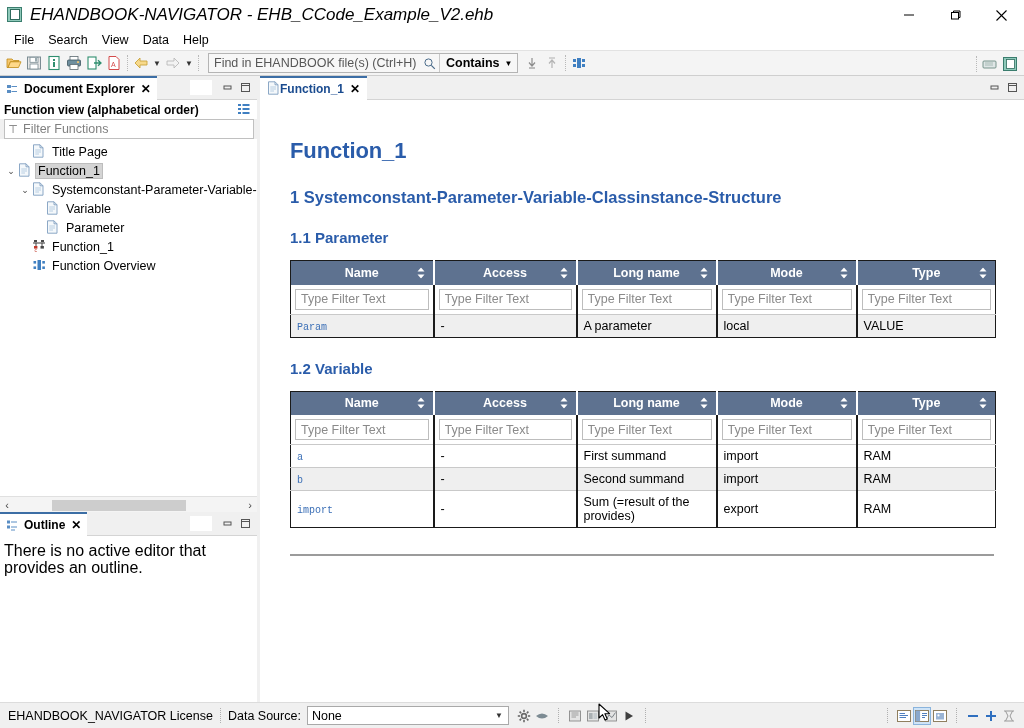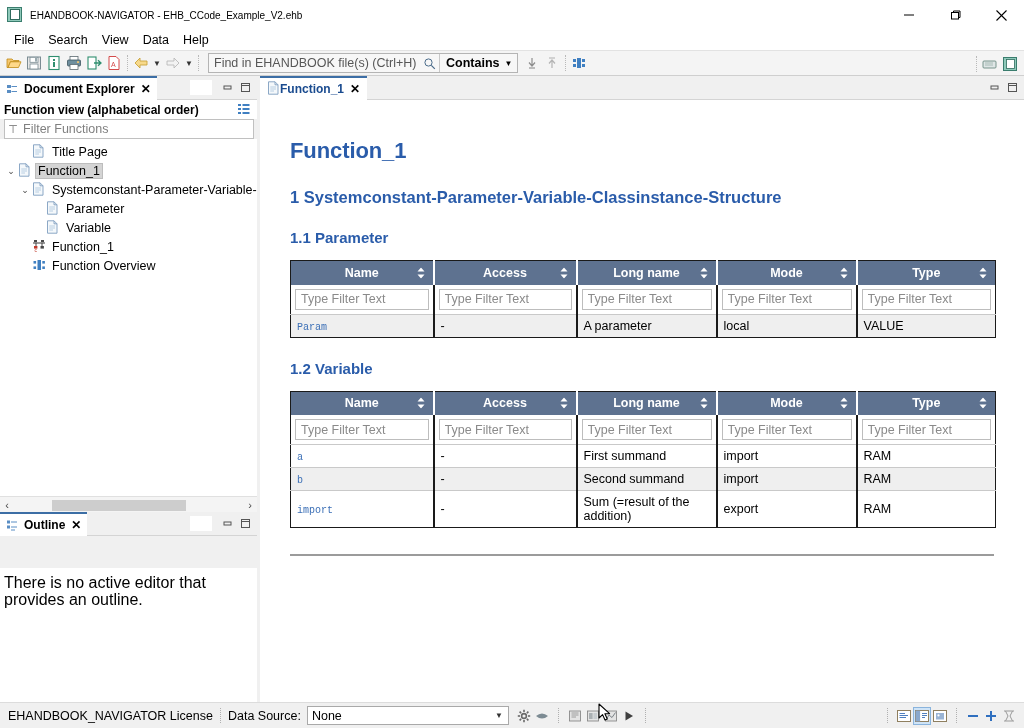--- a/index.html
+++ b/index.html
@@ -37,23 +37,24 @@
   }
   .title-icon .bk {
     position:absolute; left:0; top:0; width:15px; height:15px;
     border:1px solid #3a7d6e; background:#8fc9ba;
   }
   .title-icon .bk2 {
     position:absolute; left:3px; top:2px; width:10px; height:11px;
     border:1px solid #2f6b5d; background:#ffffff;
   }
   .title-text {
-    font-size: 10px;
+    font-size: 17px;
     color: #000;
     white-space: nowrap;
+    font-style: italic;
   }
   .win-btns {
     position: absolute; right: 0; top: 0;
     height: 30px; display: flex;
   }
   .win-btn {
     width: 46px; height: 30px;
     display: flex; align-items: center; justify-content: center;
   }
   .win-btn svg { display:block; }
@@ -241,21 +242,20 @@
   }
   .hs-btn { width:14px; height:14px; display:flex; align-items:center; justify-content:center; font-size:11px; color:#4a4a4a;}
   .hs-track { flex:1 1 auto; height:14px; position:relative; background:#f4f4f4;}
   .hs-thumb { position:absolute; left:38px; top:2px; width:134px; height:11px; background:#cdcdcd;}
 
   .outline-pane {
     height: 190px;
     display:flex; flex-direction:column;
     flex: 0 0 auto;
     background: #f0f0f0;
-    gap: 32px;
   }
   .outline-body {
     flex: 1 1 auto;
     background: #ffffff;
     padding: 6px 4px;
     font-size: 16px;
     line-height: 17px;
   }
 
   .vsplit {
@@ -651,32 +651,32 @@
         </div>
 
         <div class="tree-row" style="padding-left:46px;">
           <span class="doc-ico">
             <svg width="13" height="14" viewBox="0 0 13 14">
                 <path d="M1.5 0.8 H8 L11 3.8 V13.2 H1.5 Z" fill="#f4f8fb" stroke="#7f9ec0" stroke-width="0.9"></path>
                 <path d="M8 0.8 V3.8 H11" fill="none" stroke="#7f9ec0" stroke-width="0.9"></path>
                 <path d="M3.3 6 H9 M3.3 8 H9 M3.3 10 H7" stroke="#9dbdd8" stroke-width="0.7"></path>
               </svg>
           </span>
-          <span class="tree-lbl">Parameter</span>
+          <span class="tree-lbl">Variable</span>
         </div>
 
         <div class="tree-row" style="padding-left:46px;">
           <span class="doc-ico">
             <svg width="13" height="14" viewBox="0 0 13 14">
                 <path d="M1.5 0.8 H8 L11 3.8 V13.2 H1.5 Z" fill="#f4f8fb" stroke="#7f9ec0" stroke-width="0.9"></path>
                 <path d="M8 0.8 V3.8 H11" fill="none" stroke="#7f9ec0" stroke-width="0.9"></path>
                 <path d="M3.3 6 H9 M3.3 8 H9 M3.3 10 H7" stroke="#9dbdd8" stroke-width="0.7"></path>
               </svg>
           </span>
-          <span class="tree-lbl">Variable</span>
+          <span class="tree-lbl">Parameter</span>
         </div>
 
         <div class="tree-row" style="padding-left:32px;">
           <span class="doc-ico">
             <svg width="14" height="14" viewBox="0 0 14 14">
                 <path d="M1 4 H13" stroke="#4a4a4a" stroke-width="1.1"></path>
                 <rect x="2" y="1" width="3" height="2.2" fill="#4a4a4a"></rect>
                 <rect x="9" y="1" width="3" height="2.2" fill="#4a4a4a"></rect>
                 <path d="M4 4 V7 M10 4 V7" stroke="#4a4a4a" stroke-width="1"></path>
                 <rect x="2" y="7" width="3.4" height="2.6" fill="#c0392b"></rect>
@@ -902,21 +902,21 @@
             <tr class="odd">
               <td><span class="name-link">b</span></td>
               <td>-</td>
               <td>Second summand</td>
               <td>import</td>
               <td>RAM</td>
             </tr>
             <tr class="even">
               <td><span class="name-link">import</span></td>
               <td>-</td>
-              <td style="padding-right:16px;">Sum (=result of the addition)</td>
+              <td style="padding-right:16px;">Sum (=result of the provides)</td>
               <td>export</td>
               <td>RAM</td>
             </tr>
           </tbody>
         </table>
 
         <div class="doc-rule"></div>
       </div>
     </div>
   </div>

